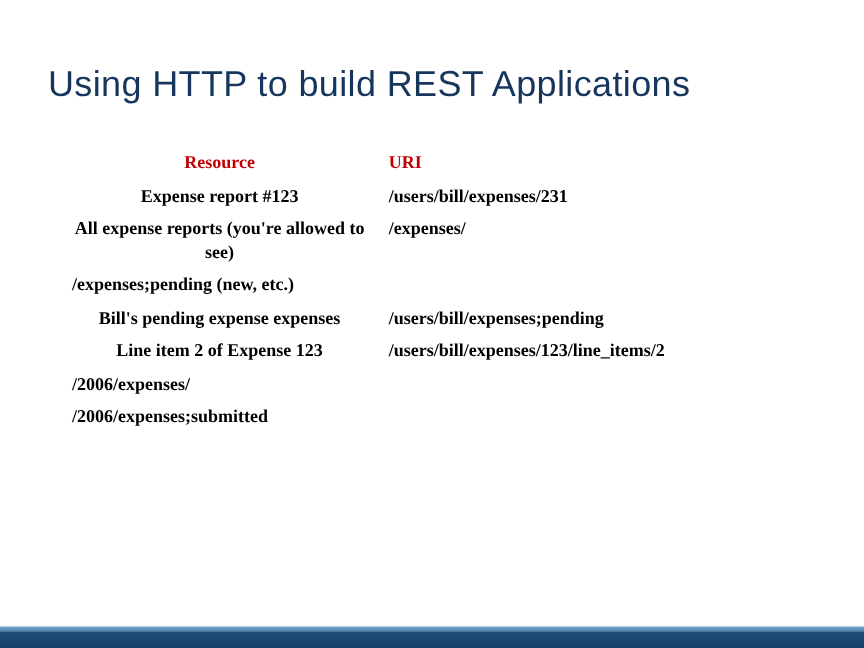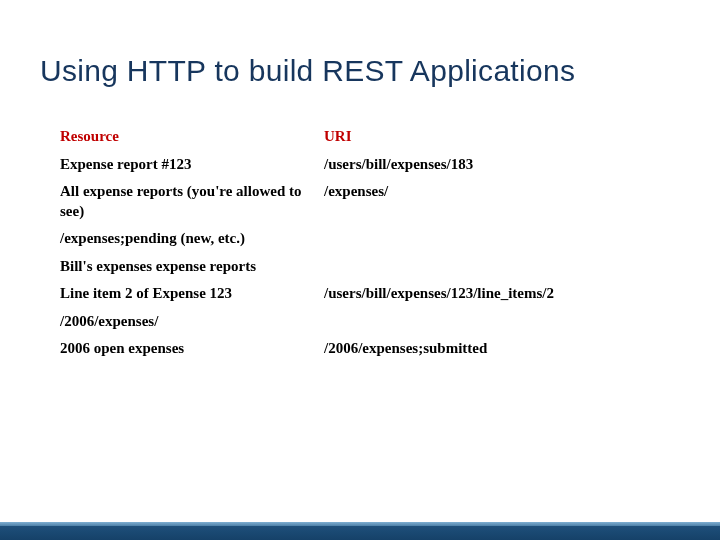--- a/index.html
+++ b/index.html
@@ -25,21 +25,21 @@
     display: flex;
     align-items: flex-start;
     padding: 4px 0;
     font-family: "Comic Sans MS", "Comic Sans", "Segoe Script", cursive;
     font-size: 15px;
     font-weight: bold;
     color: #000;
     line-height: 1.3;
   }
   .row.gap-top { margin-top: 10px; }
-  .row .col-res { flex: 0 0 44%; padding-right: 18px; }
+  .row .col-res { flex: 0 0 44%; padding-right: 18px; text-align: center; }
   .row .col-uri { flex: 1 1 56%; }
   .row.header .col-res, .row.header .col-uri { color: #c00000; }
   .footer {
     height: 38px;
     background: linear-gradient(#1e4f7a, #06294a);
     display: flex; align-items: flex-end;
     padding: 0 18px;
     position: relative;
   }
   .footer::before {
@@ -61,41 +61,41 @@
   <div class="title">Using HTTP to build REST Applications</div>
 
   <div class="body">
     <div class="row header">
       <div class="col-res">Resource</div>
       <div class="col-uri">URI</div>
     </div>
     <div id="rows">
         <div class="row">
           <div class="col-res">Expense report #123</div>
-          <div class="col-uri">/users/bill/expenses/183</div>
+          <div class="col-uri">/users/bill/expenses/231</div>
         </div>
         <div class="row">
           <div class="col-res">All expense reports (you're allowed to see)</div>
           <div class="col-uri">/expenses/</div>
         </div>
         <div class="row">
           <div class="col-uri">/expenses;pending (new, etc.)</div>
         </div>
         <div class="row">
-          <div class="col-res">Bill's expenses expense reports</div>
+          <div class="col-res">Bill's pending expense expenses</div>
+          <div class="col-uri">/users/bill/expenses;pending</div>
         </div>
         <div class="row">
           <div class="col-res">Line item 2 of Expense 123</div>
           <div class="col-uri">/users/bill/expenses/123/line_items/2</div>
         </div>
         <div class="row">
           <div class="col-uri">/2006/expenses/</div>
         </div>
         <div class="row">
-          <div class="col-res">2006 open expenses</div>
           <div class="col-uri">/2006/expenses;submitted</div>
         </div>
       </div>
   </div>
 
   <div class="footer">
     <div class="brand">
       <span>
         <svg width="20" height="20" viewBox="0 0 20 20">
           <path d="M4 6 C 4 3, 9 3, 11 5 C 8 5, 6 7, 9 9 C 12 11, 16 12, 15 15 C 14 18, 8 18, 5 15 C 8 16, 11 15, 10 13 C 9 11, 3 10, 4 6 Z" fill="#cfe0ee"></path>

